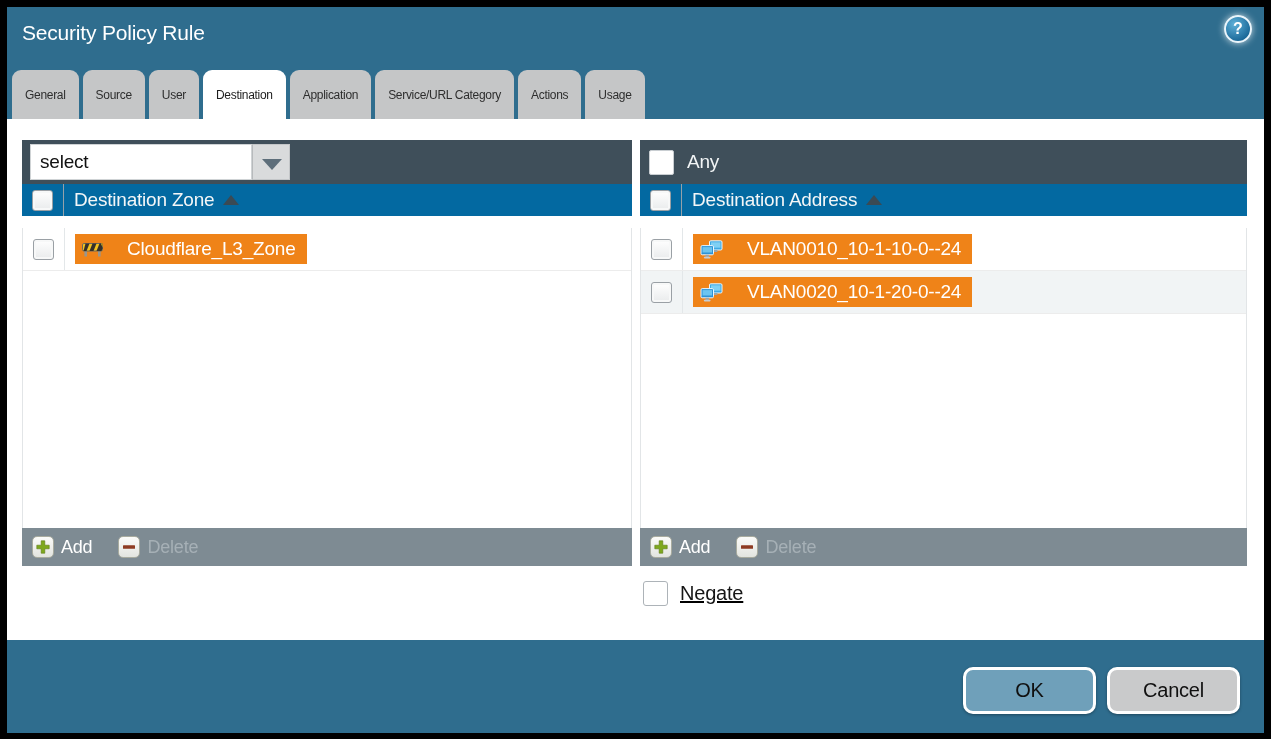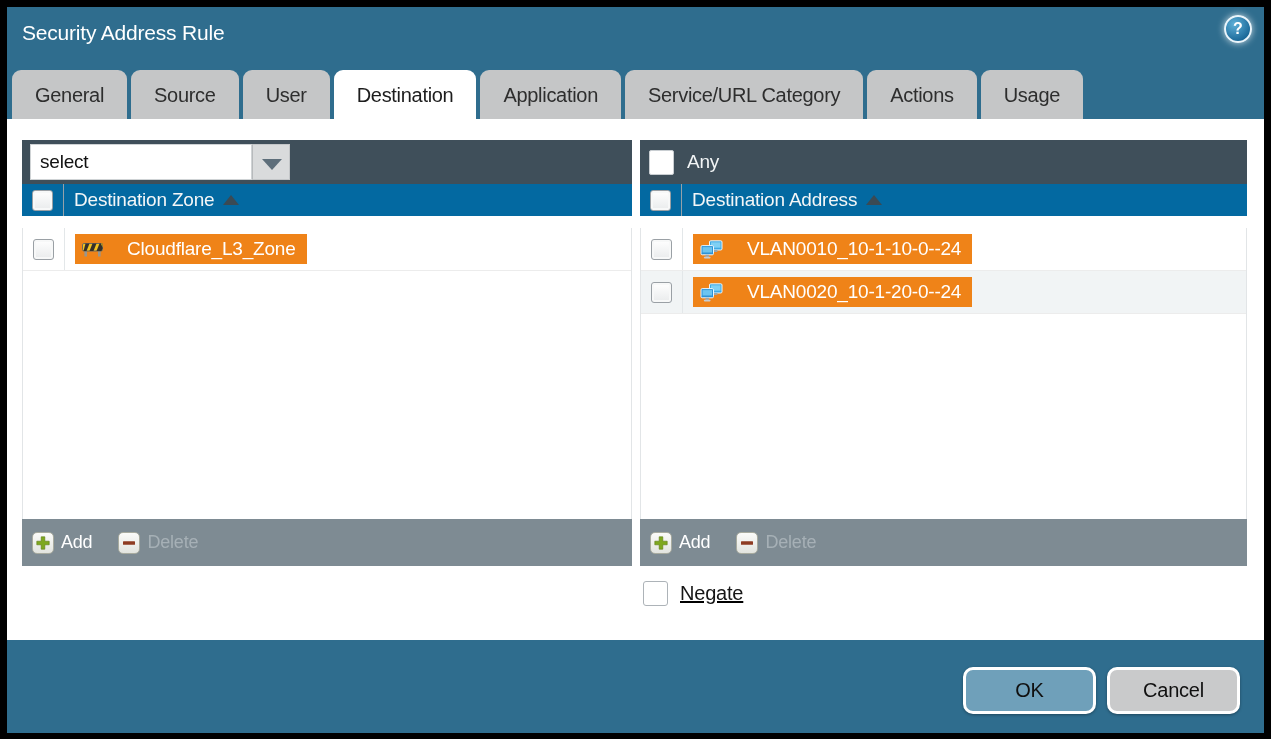--- a/index.html
+++ b/index.html
@@ -12,22 +12,22 @@
   
   .titlebar { position:absolute; left:0; top:0; right:0; height:63px; }
   .title { position:absolute; left:15px; top:14px; color:#fff; font-size:21px; letter-spacing:-0.2px; }
   .help { position:absolute; right:12px; top:8px; width:28px; height:28px; border-radius:50%;
           background:radial-gradient(circle at 35% 30%, #5fb0d8, #1a6898 75%);
           border:2px solid #eaf5fb; box-shadow:0 0 7px rgba(255,255,255,.75);
           color:#fff; font-size:16px; font-weight:bold; text-align:center; line-height:24px; cursor:pointer; }
 
   
   .tabs { position:absolute; left:5px; top:63px; height:49px; display:flex; gap:4px; }
-  .tab { background:#C5C6C7; border-radius:9px 9px 0 0; padding:0 23px; line-height:50px;
-         font-size:20px; letter-spacing:-0.3px; color:#2e2e2e; white-space:nowrap; cursor:pointer; }
+  .tab { background:#C5C6C7; border-radius:9px 9px 0 0; padding:0 13px; line-height:50px;
+         font-size:12px; letter-spacing:-0.3px; color:#2e2e2e; white-space:nowrap; cursor:pointer; }
   .tab.active { background:#fff; color:#1d1d1d; }
 
   
   .content { position:absolute; left:0; top:112px; right:0; height:521px; background:#fff; }
 
   .panel { position:absolute; top:21px; height:426px; }
   .panel.left  { left:15px;  width:610px; }
   .panel.right { left:633px; width:607px;padding-left:7px; }
 
   .panel-head { position:absolute; left:0; top:0; right:0; height:44px; background:#3F4F5A; }
@@ -54,21 +54,21 @@
 
   .list { position:absolute; left:0; top:88px; right:0; bottom:38px; background:#fff;
           border-left:1px solid #e2e5e7; border-right:1px solid #e2e5e7; }
   .row { height:43px; display:flex; align-items:center; border-bottom:1px solid #ececec; }
   .row.alt { background:#f1f4f5; }
   .row .cb-cell { border-right:1px solid #e3e7e9; }
   .chip { display:inline-flex; align-items:center; gap:24px; height:30px; margin-left:10px;
           padding:0 11px 0 7px; background:#EF8318; color:#fff; font-size:19px; letter-spacing:-0.2px; cursor:pointer; }
   .chip svg { flex:0 0 auto; }
 
-  .panel-foot { position:absolute; left:0; bottom:0; right:0; height:47px; background:#7E8B93;
+  .panel-foot { position:absolute; left:0; bottom:0; right:0; height:38px; background:#7E8B93;
                 display:flex; align-items:center; padding-left:10px; gap:26px; }
   .foot-btn { display:inline-flex; align-items:center; gap:7px; cursor:pointer; }
   .foot-btn .label { color:#fff; font-size:18px; letter-spacing:-0.2px; }
   .foot-btn.disabled { cursor:default; }
   .foot-btn.disabled .label { color:#a6b0b6; }
   .mini-btn { width:22px; height:22px; border-radius:5px; border:1px solid #a8ab9f;
               background:linear-gradient(#fbfbf9,#e2e4df); display:flex; align-items:center; justify-content:center; }
 
   .negate-row { position:absolute; left:636px; top:462px; display:flex; align-items:center;text-decoration:underline; }
   .cb.negate { width:25px; height:25px; background:#fff; box-shadow:none; border:1px solid #adb3b8; border-radius:3px; }
@@ -81,21 +81,21 @@
   .btn.ok { left:956px; background:#6FA0BA; }
   .btn.cancel { left:1100px; background:#C9CACB; }
 </style>
 </head>
 <body>
 
 <div class="frame">
   <div class="dialog">
 
     <div class="titlebar">
-      <span class="title">Security Address Rule</span>
+      <span class="title">Security Policy Rule</span>
       <div class="help">?</div>
     </div>
 
     <div class="tabs">
       <div class="tab">General</div>
       <div class="tab">Source</div>
       <div class="tab">User</div>
       <div class="tab active">Destination</div>
       <div class="tab">Application</div>
       <div class="tab">Service/URL Category</div>

